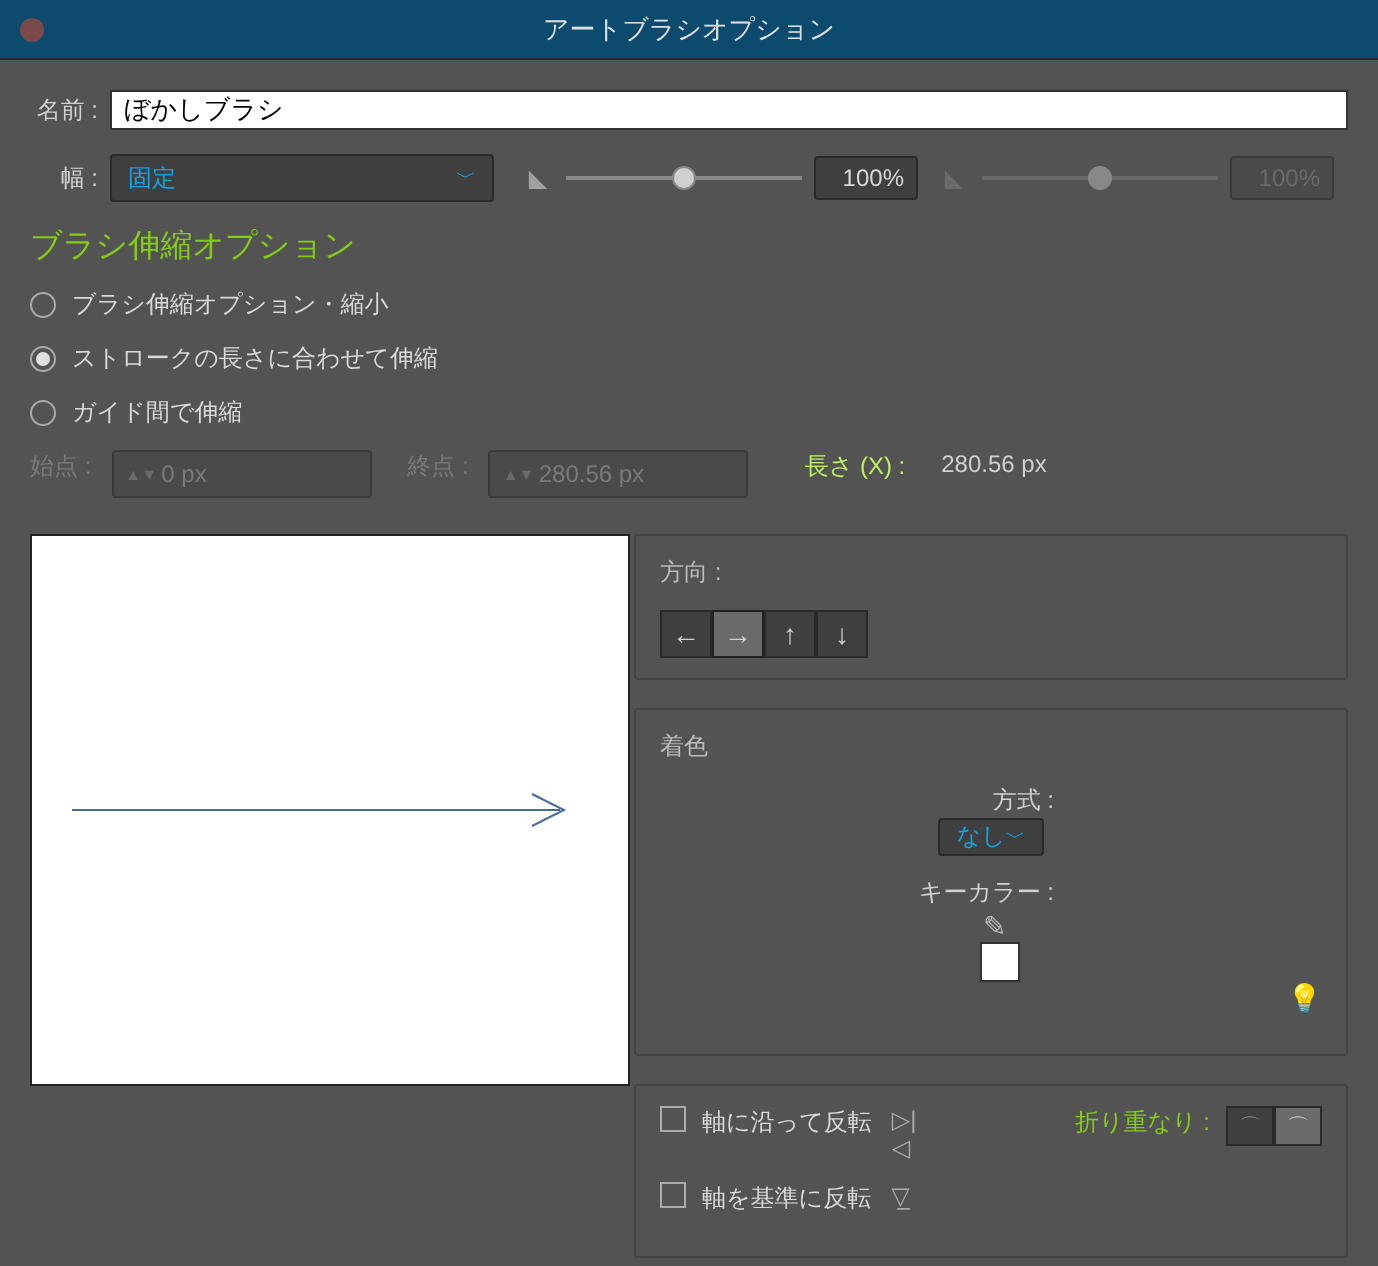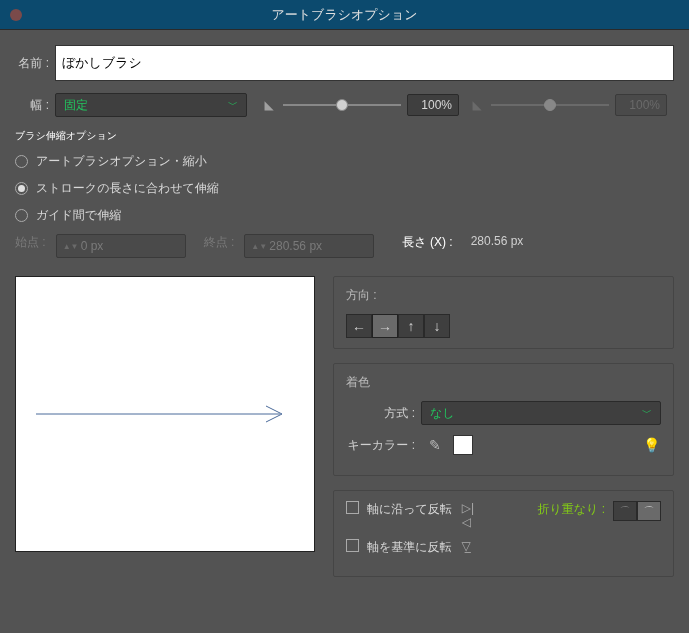--- a/index.html
+++ b/index.html
@@ -3,47 +3,47 @@
 <meta charset="utf-8">
 <style>
 * { box-sizing: border-box; margin: 0; padding: 0; }
 body { width: 689px; height: 633px; background: #535353; font-family: "Hiragino Sans", "Meiryo", sans-serif; font-size: 12px; color: #d0d0d0; overflow: hidden; }
 .titlebar { height: 30px; background: #0c4a6e; border-bottom: 1px solid #2a2a2a; display: flex; align-items: center; justify-content: center; position: relative; }
 .titlebar .dot { position: absolute; left: 10px; top: 50%; transform: translateY(-50%); width: 12px; height: 12px; border-radius: 50%; background: #7a4a4a; }
 .titlebar .title { font-size: 13px; color: #e0e0e0; }
 .content { padding: 15px; }
 .row { display: flex; align-items: center; margin-bottom: 12px; }
 .lbl { color: #d0d0d0; text-align: right; padding-right: 6px; white-space: nowrap; }
-input[type="text"] { background: #fff; border: 1px solid #333; padding: 4px 6px; font-size: 13px; color: #000; flex: 1; height: 36px; }
-.select { background: #3f3f3f; border: 1px solid #2a2a2a; height: 24px; display: flex; align-items: center; padding: 0 8px; color: #22c55e; position: relative; border-radius: 2px; font-family: Liberation Serif, serif; }
+input[type="text"] { background: #fff; border: 1px solid #333; padding: 4px 6px; font-size: 13px; color: #000; flex: 1; height: 20px; }
+.select { background: #3f3f3f; border: 1px solid #2a2a2a; height: 24px; display: flex; align-items: center; padding: 0 8px; color: #0ea5e9; position: relative; border-radius: 2px; font-family: Liberation Serif, serif; }
 .select .arrow { margin-left: auto; font-size: 10px; }
 .slider-wrap { display: flex; align-items: center; gap: 6px; }
 .slider-icon { width: 16px; text-align: center; color: #a0a0a0; }
 .slider-track { height: 2px; background: #888; width: 118px; position: relative; }
 .slider-thumb { position: absolute; top: -5px; width: 12px; height: 12px; background: #d0d0d0; border-radius: 50%; border: 1px solid #888; }
 .pct { width: 52px; height: 22px; background: #3f3f3f; border: 1px solid #2a2a2a; display: flex; align-items: center; justify-content: flex-end; padding: 0 6px; color: #d8d8d8; font-size: 12px; border-radius: 2px; }
 .pct.disabled { color: #6a6a6a; background: #4a4a4a; border-color: #3a3a3a; }
 .slider-track.disabled { background: #6a6a6a; }
 .fieldset { border: none; margin-top: 6px; }
-.section-title { color: #ffffff; font-size: 10px; margin-bottom: 10px; }
+.section-title { color: #84cc16; font-size: 16px; margin-bottom: 10px; }
 .radio-row { display: flex; align-items: center; margin-bottom: 10px; color: #d8d8d8; }
 .radio { width: 13px; height: 13px; border: 1px solid #aaa; border-radius: 50%; margin-right: 8px; display: inline-block; position: relative; }
 .radio.checked::after { content: ""; position: absolute; width: 7px; height: 7px; background: #e0e0e0; border-radius: 50%; top: 2px; left: 2px; }
 .start-end-row { display: flex; align-items: flex-start; gap: 10px; color: #7a7a7a; margin-top: 6px; }
 .spin-box { width: 130px; height: 24px; background: #4a4a4a; border: 1px solid #3a3a3a; display: flex; align-items: center; padding: 0 6px; color: #7a7a7a; font-size: 12px; border-radius: 2px; }
 .spin-box .arrows { width: 12px; display: flex; flex-direction: column; line-height: 7px; font-size: 8px; color: #6a6a6a; margin-right: 6px; }
-.lower { display: flex; margin-top: 18px; gap: 18px; }
+.lower { display: flex; margin-top: 18px; gap: 2px; }
 .preview { width: 300px; height: 276px; background: #fff; border: 1px solid #222; position: relative; }
 .right-col { flex: 1; display: flex; flex-direction: column; gap: 14px; }
 .panel { border: 1px solid #454545; border-radius: 2px; padding: 10px 12px; }
 .panel-title { color: #bbb; margin-bottom: 10px; }
 .dir-btns { display: flex; gap: 0; }
 .dir-btn { width: 26px; height: 24px; background: #3f3f3f; border: 1px solid #2a2a2a; display: flex; align-items: center; justify-content: center; color: #d0d0d0; font-size: 14px; }
 .dir-btn.active { background: #6a6a6a; border-color: #222; }
-.color-row { display: flex; align-items: center; margin-bottom: 10px; }
+.color-row { display: flex; align-items: center; margin-bottom: 10px; flex-direction: column; }
 .color-row .lbl { width: 75px; }
 .swatch { width: 20px; height: 20px; background: #fff; border: 1px solid #333; margin-left: 8px; }
 .eyedrop { width: 16px; height: 16px; font-size: 14px; color: #bbb; margin-left: 8px; }
 .bulb { margin-left: auto; color: #888; font-size: 14px; }
 .check-row { display: flex; align-items: flex-start; margin-bottom: 10px; color: #d8d8d8; }
 .check { width: 13px; height: 13px; border: 1px solid #aaa; margin-right: 8px; }
 .flip-icon { width: 18px; margin-left: 10px; color: #aaa; }
 .overlap-lbl { margin-left: auto; color: #84cc16; }
 .overlap-btns { display: flex; gap: 0; margin-left: 8px; }
 .ov-btn { width: 24px; height: 20px; background: #3f3f3f; border: 1px solid #2a2a2a; display: flex; align-items: center; justify-content: center; font-size: 11px; color: #888; }
@@ -85,42 +85,42 @@
         <div class="slider-thumb" style="left:53px;background:#888"></div>
       </div>
       <div class="pct disabled">100%</div>
     </div>
   </div>
 
   <div class="fieldset">
     <div class="section-title">ブラシ伸縮オプション</div>
     <div class="radio-row">
       <span class="radio"></span>
-      <span>アートブラシオプション・縮小</span>
+      <span>ブラシ伸縮オプション・縮小</span>
     </div>
     <div class="radio-row">
       <span class="radio checked"></span>
       <span>ストロークの長さに合わせて伸縮</span>
     </div>
     <div class="radio-row">
       <span class="radio"></span>
       <span>ガイド間で伸縮</span>
     </div>
     <div class="start-end-row">
       <span>始点 :</span>
       <div class="spin-box">
         <span class="arrows">▲▼</span>
         <span>0 px</span>
       </div>
       <span style="margin-left:8px">終点 :</span>
       <div class="spin-box">
         <span class="arrows">▲▼</span>
         <span>280.56 px</span>
       </div>
-      <span style="margin-left:18px;color:#ffffff">長さ (X) :</span>
+      <span style="margin-left:18px;color:#bef264">長さ (X) :</span>
       <span style="margin-left:8px;color:#d0d0d0">280.56 px</span>
     </div>
   </div>
 
   <div class="lower">
     <div class="preview">
       <svg class="arrow-svg" width="260" height="20">
         <line x1="0" y1="10" x2="244" y2="10" stroke="#4a6a9a" stroke-width="1"></line>
         <polyline points="230,2 246,10 230,18" fill="none" stroke="#4a6a9a" stroke-width="1"></polyline>
       </svg>

